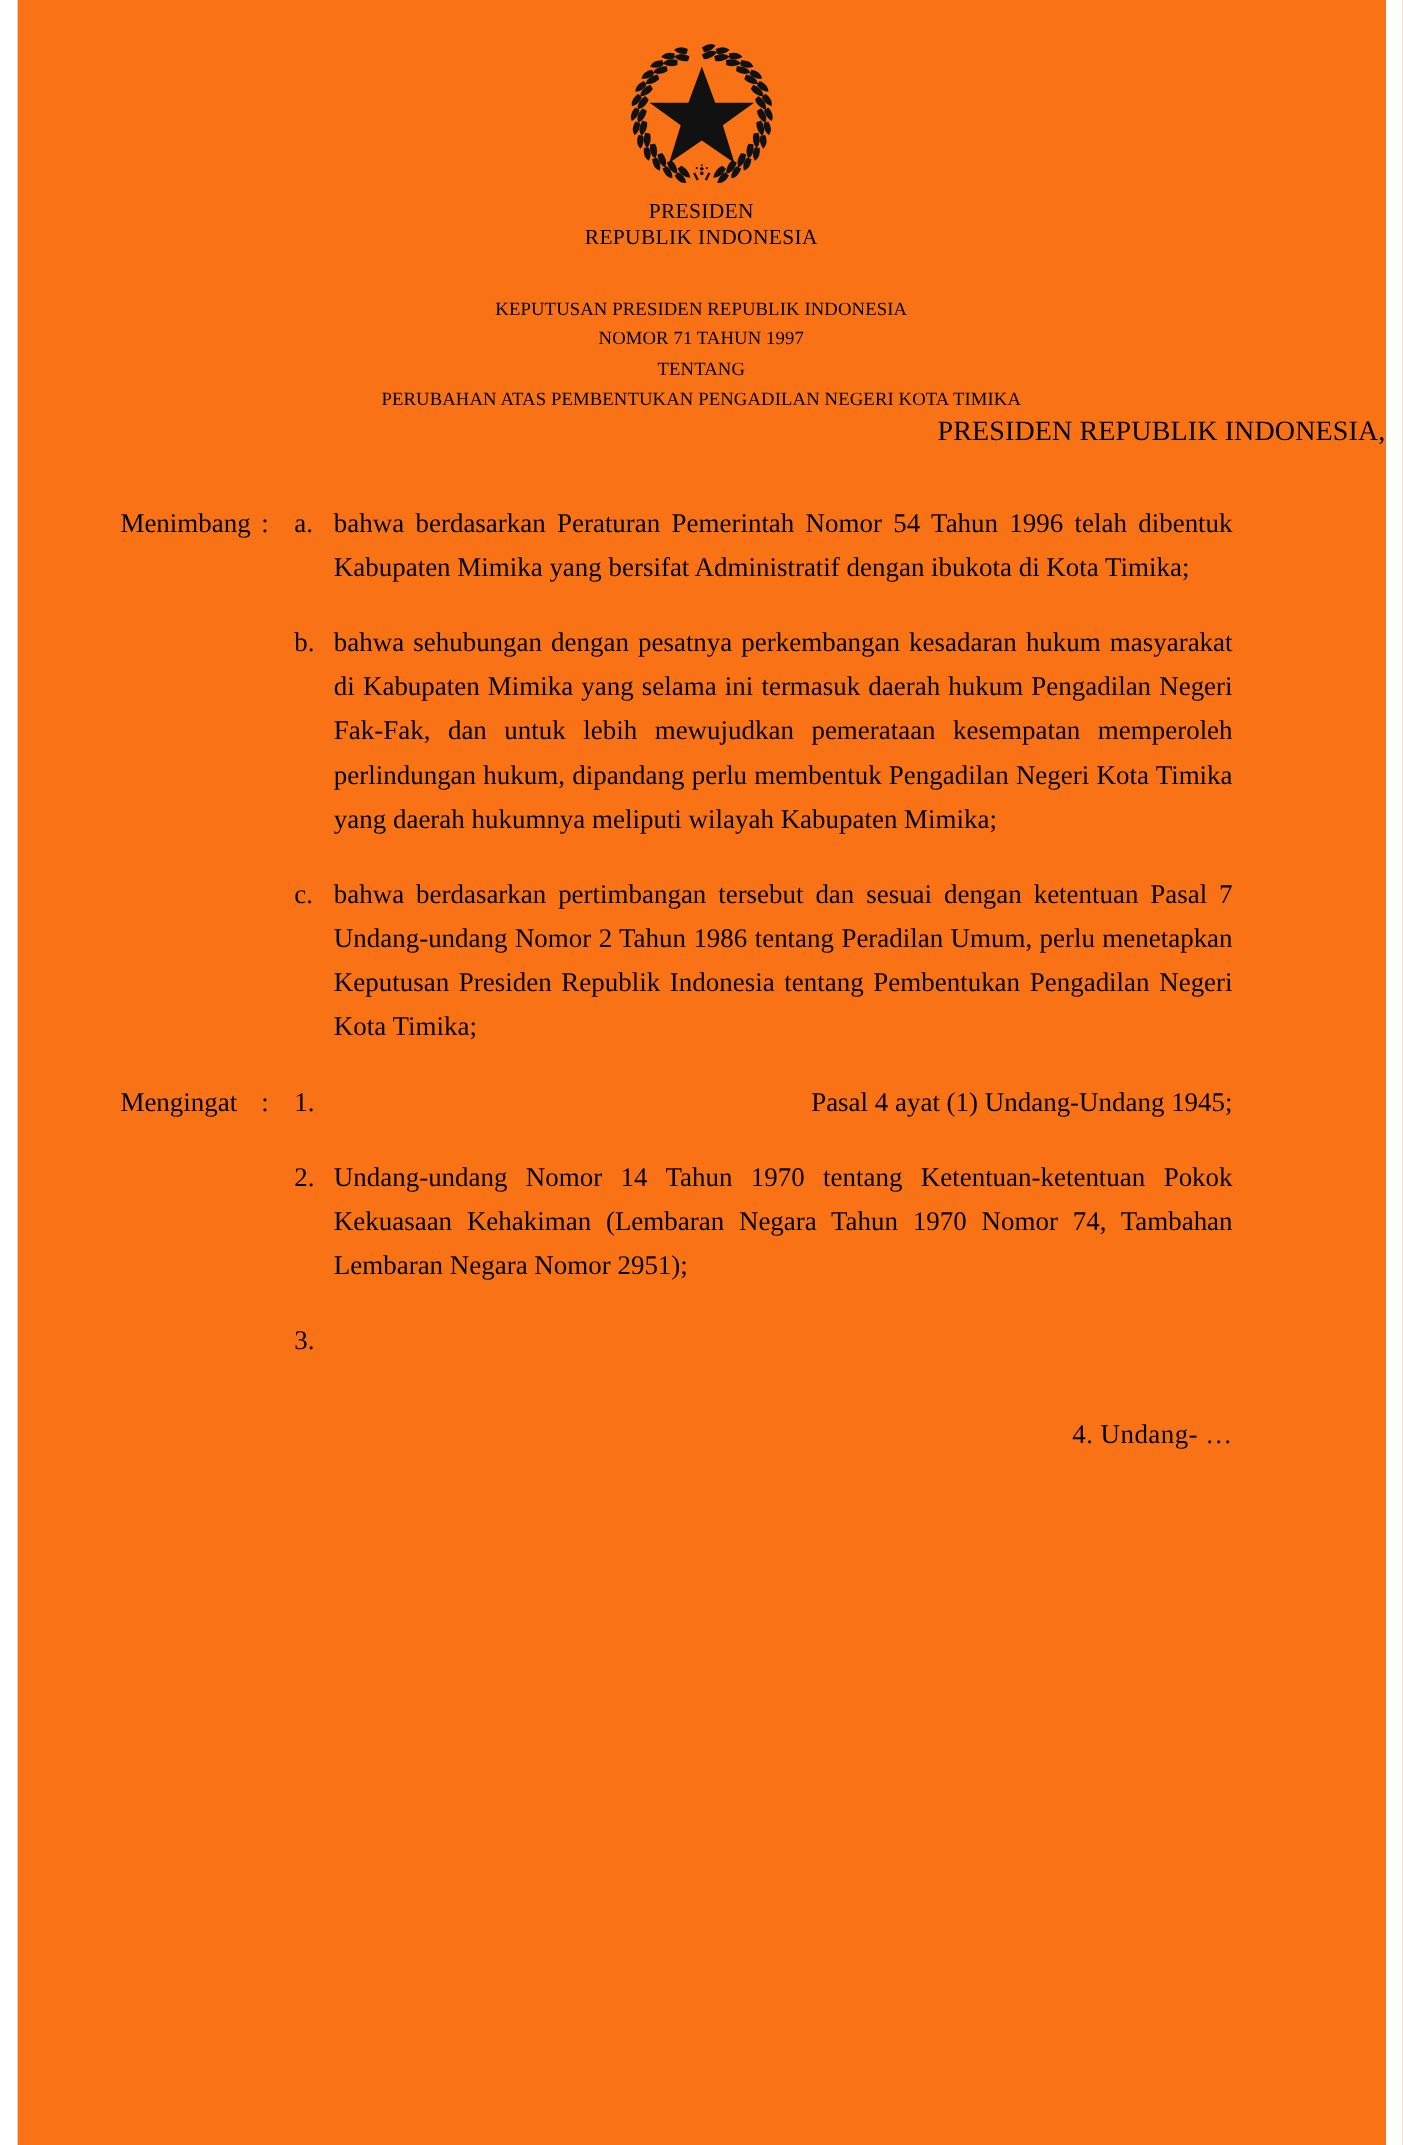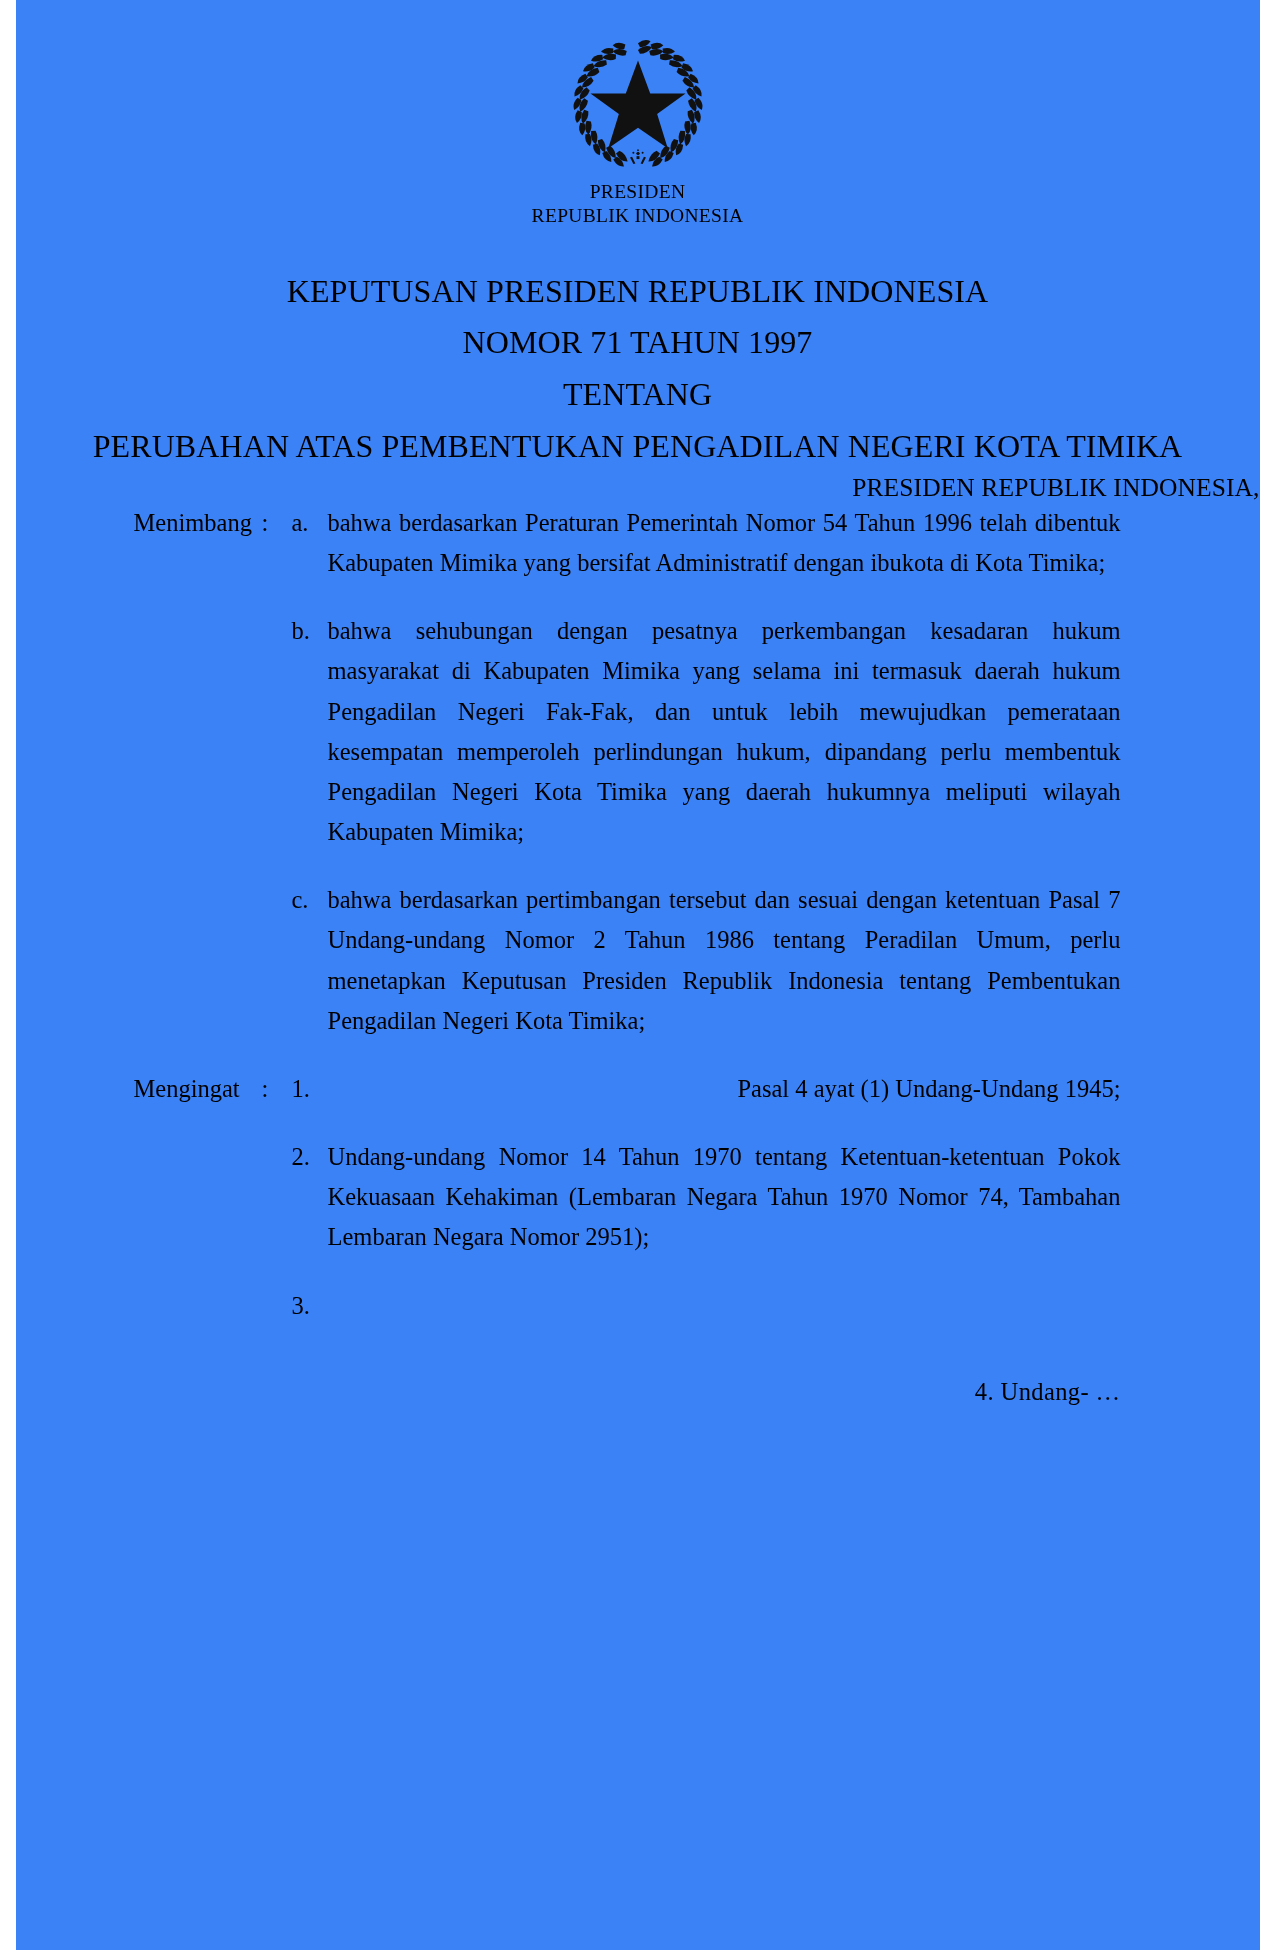--- a/index.html
+++ b/index.html
@@ -10,21 +10,21 @@
   }
   body {
     font-family: "Liberation Serif", "DejaVu Serif", serif;
     color: #000000;
   }
   .page {
     position: relative;
     width: 1244px;
     height: 1950px;
     margin: 0 auto;
-    background: #3b82f6;
+    background: #f97316;
     box-sizing: border-box;
     overflow: hidden;
   }
 
   
   .emblem-wrap {
     width: 100%;
     text-align: center;
     padding-top: 38px;
   }
@@ -43,37 +43,38 @@
     margin-top: 6px;
   }
   .header-caption div { white-space: nowrap; }
 
   
   .title-block {
     text-align: center;
     margin-top: 38px;
   }
   .title-block .tline {
-    font-size: 32px;
+    font-size: 17px;
     line-height: 1.62;
     letter-spacing: 0.1px;
     white-space: nowrap;
     font-family: Liberation Serif, serif;
   }
 
   
   .opening {
     text-align: right;
     font-size: 25.5px;
     letter-spacing: 0.1px;
   }
 
   
   .body-block {
-    padding-left: 118px;
+    margin-top: 50px;
+    padding-left: 94px;
     padding-right: 139px;
   }
 
   .clause {
     display: flex;
     align-items: flex-start;
     margin-bottom: 28px;
   }
 
   .lbl {

